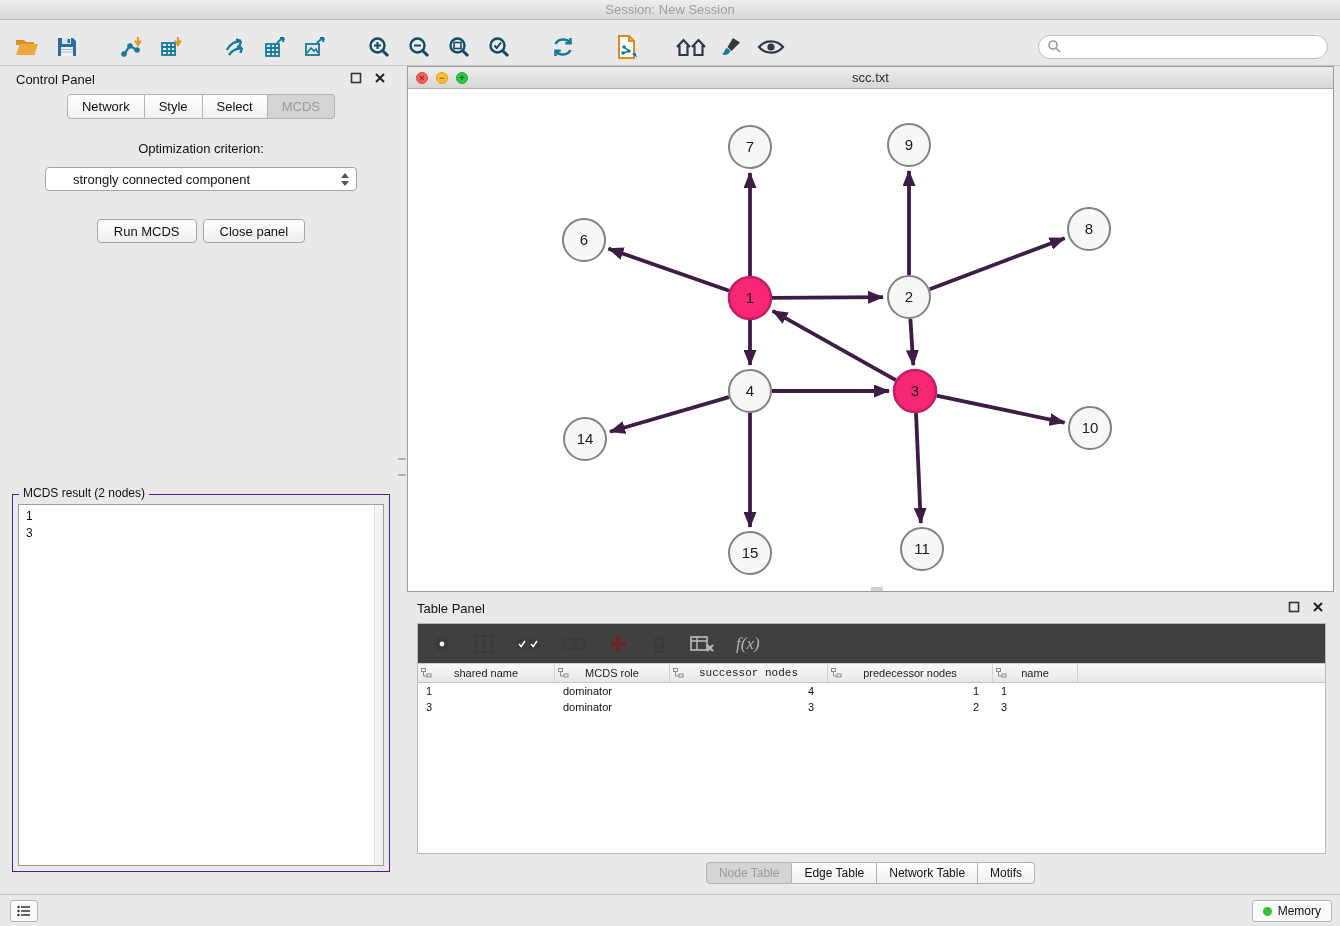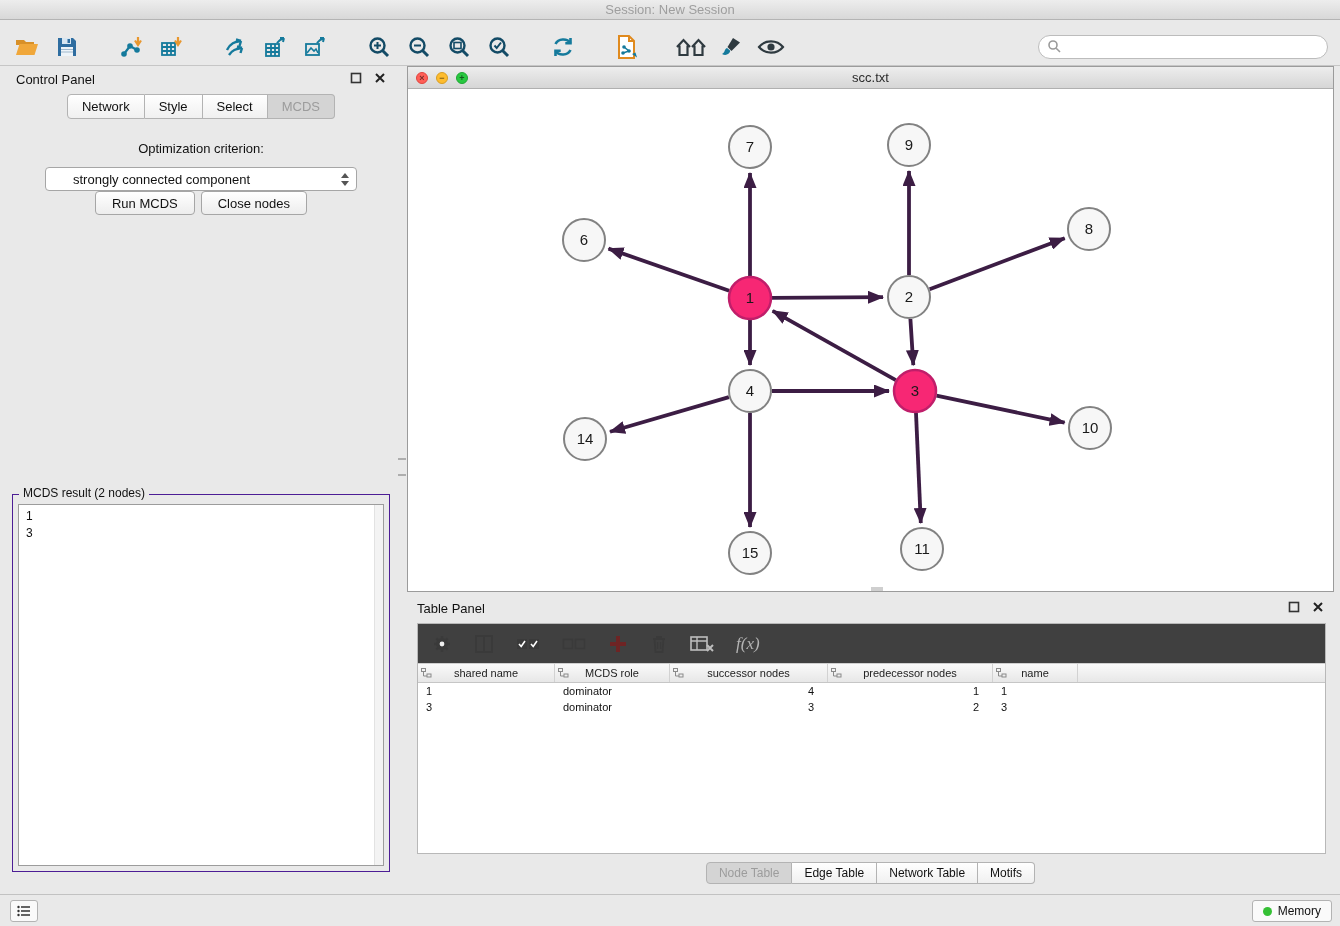--- a/index.html
+++ b/index.html
@@ -27,21 +27,21 @@
 .tab:first-child{border-left:1px solid #b3b3b3;border-radius:4px 0 0 4px}
 .tab:last-child{border-radius:0 4px 4px 0}
 .tab.active{background:#d4d4d4;color:#9c9c9c}
 .tab.sm{font-size:12px;padding:3px 12px}
 .cp-content{padding-top:22px;text-align:center}
 .opt-label{font-size:13px}
 .select{width:312px;height:24px;margin:11px auto 0;background:#fff;border:1px solid #a6a6a6;border-radius:4px;display:flex;align-items:center;padding:0 27px;position:relative;text-align:left;font-size:13px}
 .stepper{position:absolute;right:7px;top:5px;display:flex;flex-direction:column;gap:3px}
 .tri-up{width:0;height:0;border-left:4px solid transparent;border-right:4px solid transparent;border-bottom:5px solid #555}
 .tri-down{width:0;height:0;border-left:4px solid transparent;border-right:4px solid transparent;border-top:5px solid #555}
-.btn-row{margin-top:0;display:flex;justify-content:center;gap:6px}
+.btn-row{margin-top:28px;display:flex;justify-content:center;gap:6px}
 .btn{height:24px;padding:0 16px;background:linear-gradient(#ffffff,#ededed);border:1px solid #a6a6a6;border-radius:4px;font-size:13px;display:flex;align-items:center;cursor:default}
 .groupbox{position:absolute;left:6px;top:428px;width:378px;height:378px;border:1px solid #4c1d95}
 .gb-label{position:absolute;top:-9px;left:6px;background:#e9e9e9;padding:0 4px;font-size:12px}
 .gb-inner{position:absolute;left:5px;right:5px;top:9px;bottom:5px;background:#fff;border:1px solid #9c9c9c;overflow:hidden}
 .gb-text{padding:3px 7px;font-size:12px;line-height:17px;white-space:pre}
 .gb-scroll{position:absolute;right:0;top:0;bottom:0;width:9px;background:#f3f3f3;border-left:1px solid #e2e2e2}
 
 
 .splitter-marks{position:absolute;left:398px;top:458px;width:8px}
 .splitter-marks div{height:2px;background:#aeaeae;margin-bottom:14px}
@@ -248,21 +248,21 @@
     <div class="opt-label">Optimization criterion:</div>
     <div class="select">
       <span>strongly connected component</span>
       <span class="stepper">
           <span class="tri-up"></span>
           <span class="tri-down"></span>
         </span>
     </div>
     <div class="btn-row">
       <div class="btn">Run MCDS</div>
-      <div class="btn">Close nodes</div>
+      <div class="btn">Close panel</div>
     </div>
   </div>
   <div class="groupbox">
     <span class="gb-label">MCDS result (2 nodes)</span>
     <div class="gb-inner">
       <div class="gb-text">1
 3</div>
       <div class="gb-scroll"></div>
     </div>
   </div>
@@ -433,21 +433,21 @@
             <span class="th-label">shared name</span>
           </div>
           <div class="th" style="width: 115px; text-align: right;">
             <span class="sort-ic"><svg width="11" height="10" viewBox="0 0 11 10">
                 <rect x="0.5" y="0.5" width="4" height="3" fill="none" stroke="#8a8a8a"></rect>
                 <rect x="6" y="6" width="4" height="3" fill="none" stroke="#8a8a8a"></rect>
                 <path d="M2.5 4 v4 h3.5" fill="none" stroke="#8a8a8a"></path>
               </svg></span>
             <span class="th-label">MCDS role</span>
           </div>
-          <div class="th" style="width: 158px;">
+          <div class="th" style="width: 158px; font-family: Liberation Mono, monospace;">
             <span class="sort-ic"><svg width="11" height="10" viewBox="0 0 11 10">
                 <rect x="0.5" y="0.5" width="4" height="3" fill="none" stroke="#8a8a8a"></rect>
                 <rect x="6" y="6" width="4" height="3" fill="none" stroke="#8a8a8a"></rect>
                 <path d="M2.5 4 v4 h3.5" fill="none" stroke="#8a8a8a"></path>
               </svg></span>
             <span class="th-label">successor nodes</span>
           </div>
           <div class="th" style="width: 165px;">
             <span class="sort-ic"><svg width="11" height="10" viewBox="0 0 11 10">
                 <rect x="0.5" y="0.5" width="4" height="3" fill="none" stroke="#8a8a8a"></rect>

